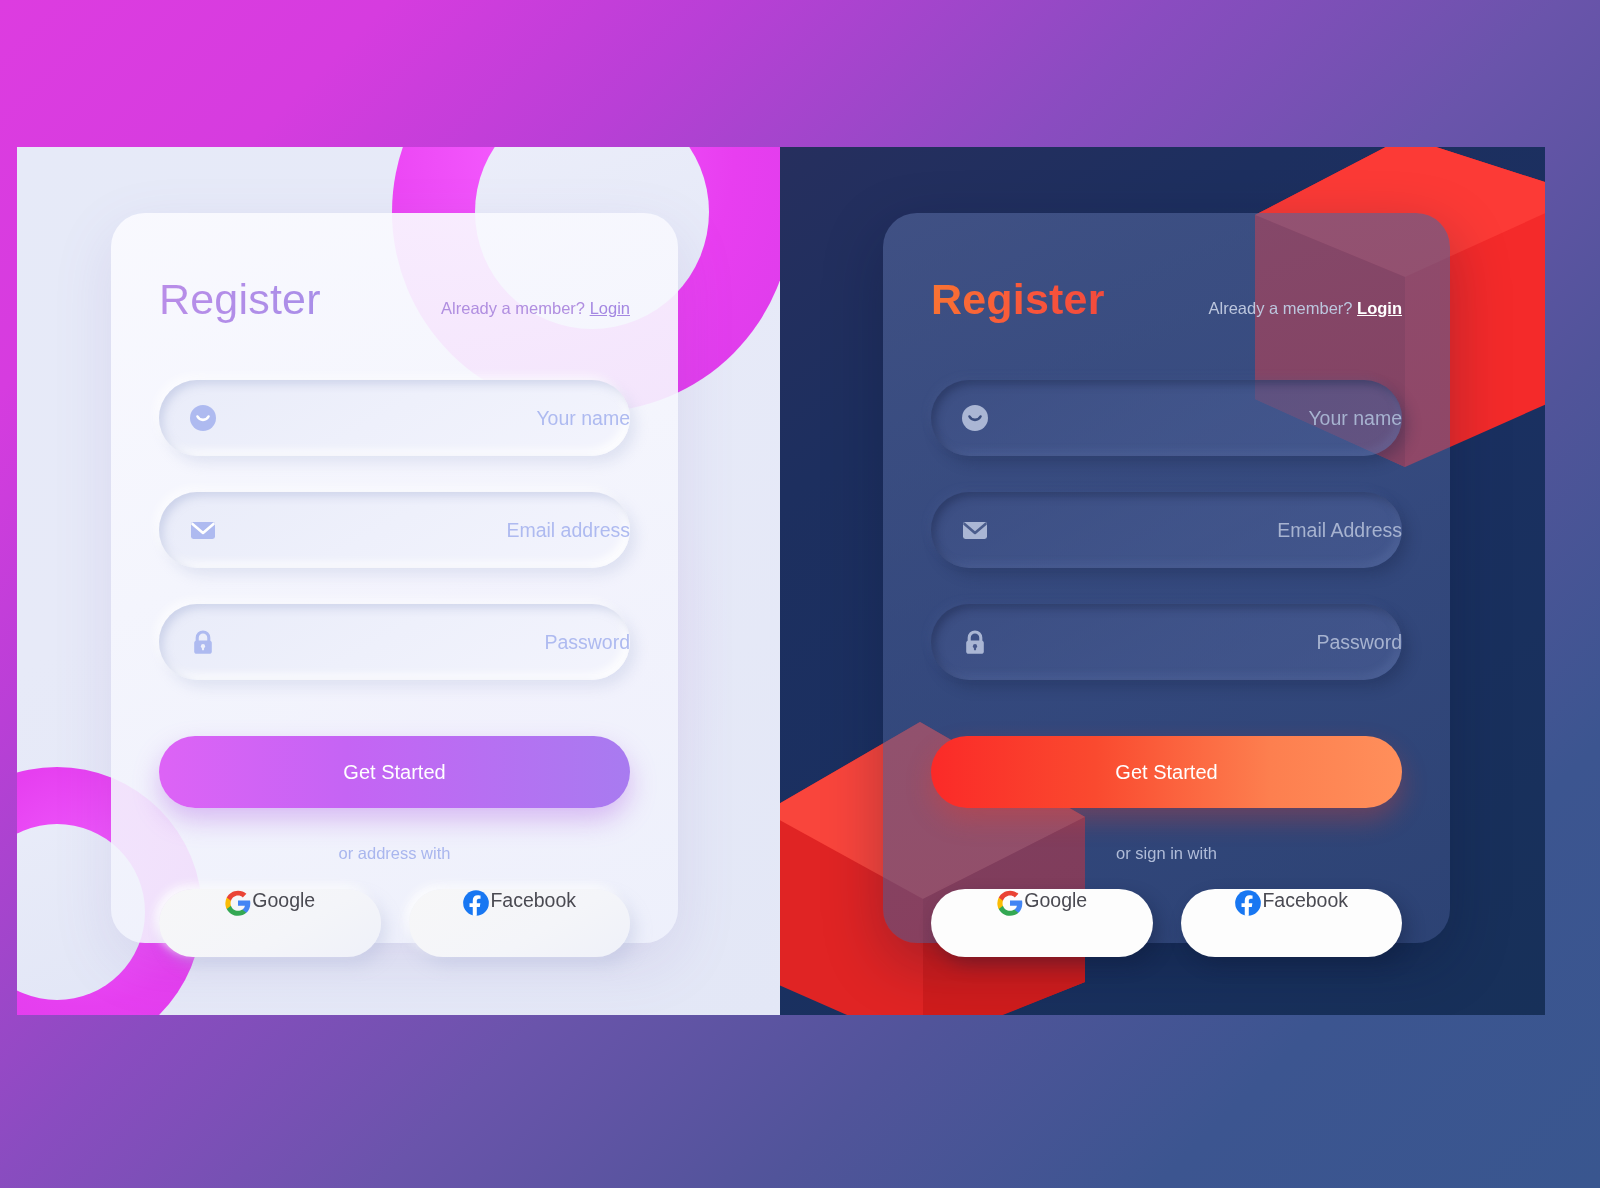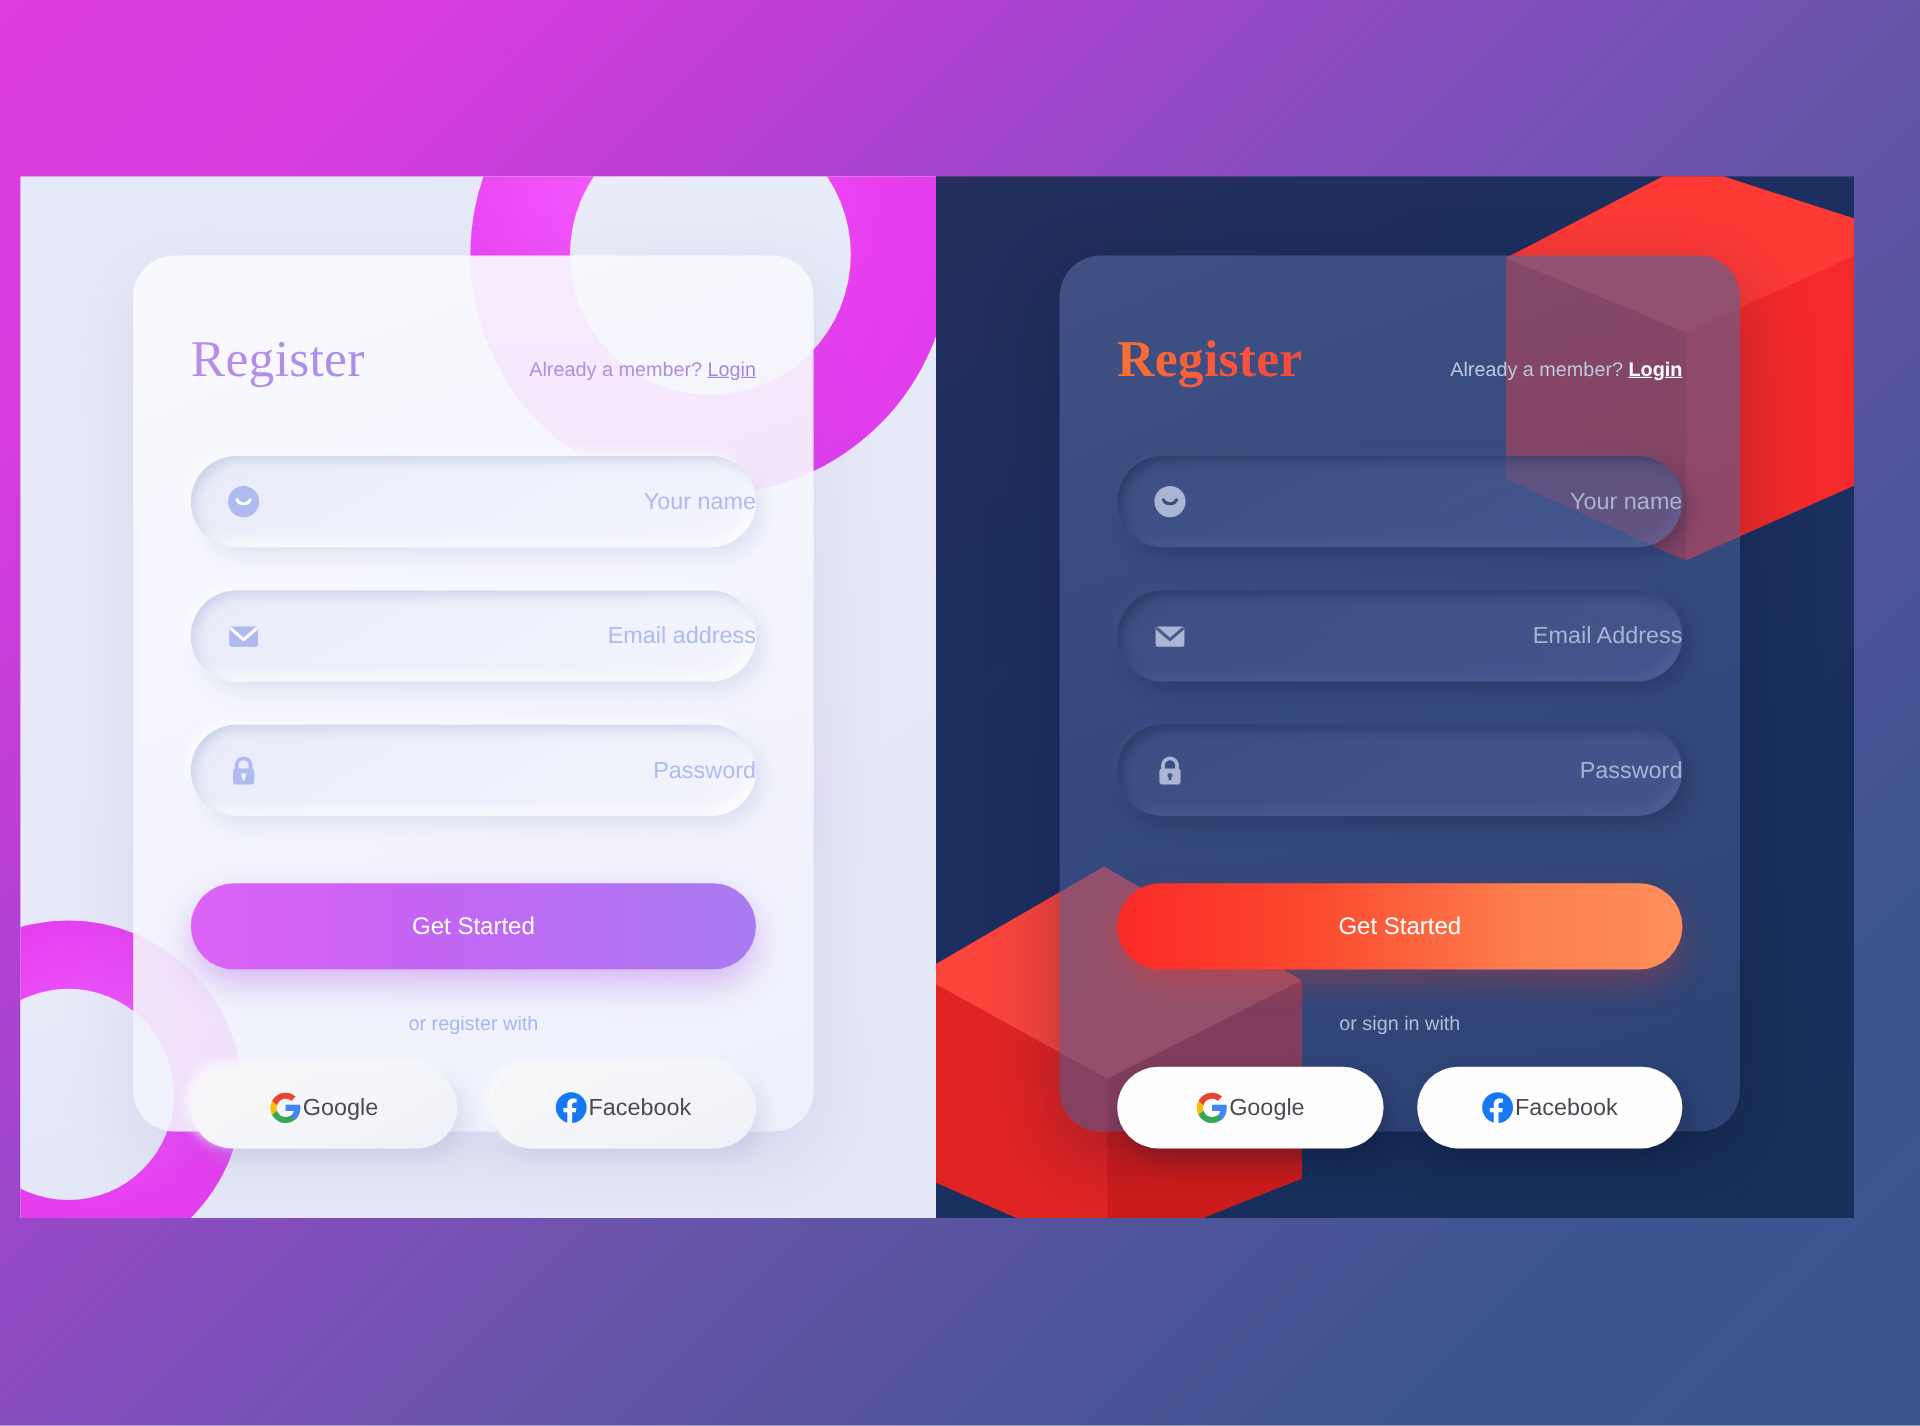--- a/index.html
+++ b/index.html
@@ -102,21 +102,21 @@
     left: 103px; top: 66px;
     background: linear-gradient(160deg, rgba(82,101,155,.62) 0%, rgba(70,90,145,.58) 55%, rgba(62,82,137,.55) 100%);
     box-shadow: 0 20px 60px rgba(10,18,45,.28);
   }
 
   
   .card-head {
     display: flex; align-items: baseline; justify-content: space-between;
     margin-bottom: 56px;
   }
-  .title { font-size: 43px; font-weight: 400; letter-spacing: .2px; font-family: Liberation Serif, serif; }
+  .title { font-size: 43px; font-weight: 400; letter-spacing: .2px; }
   .title-light {
     background: linear-gradient(90deg, #b98de8 0%, #a98ee8 100%);
     -webkit-background-clip: text; background-clip: text; color: transparent;
   }
   .title-dark {
     font-weight: 700;
     background: linear-gradient(100deg, #f97432 0%, #f9553b 58%, #f24a3c 100%);
     -webkit-background-clip: text; background-clip: text; color: transparent;
   }
   .member { font-size: 16.5px; }
@@ -172,21 +172,21 @@
 
   
   .or { text-align: center; font-size: 16.5px; margin: 36px 0 26px; }
   .or-light { color: #a9b6ee; }
   .or-dark  { color: #b0bcd8; }
 
   
   .social-row { display: flex; gap: 28px; }
   .social-btn {
     flex: 1; height: 68px; border-radius: 34px; border: none; cursor: pointer;
-    display: flex; align-items: center; justify-content: center; gap: 0;
+    display: flex; align-items: flex-start; justify-content: center; gap: 0;
     font-size: 19.5px; color: #4a4a52;
     font-family: "Liberation Sans", sans-serif;
   }
   .social-light {
     background: linear-gradient(150deg, #f7f7f8 0%, #f4f5f9 60%, #eff1f9 100%);
     box-shadow: 6px 8px 16px rgba(170,180,215,.34), -4px -4px 10px rgba(255,255,255,.9);
   }
   .social-dark {
     background: #fdfdfd;
     box-shadow: 6px 8px 18px rgba(12,22,52,.30);
@@ -242,21 +242,21 @@
             <rect x="5.2" y="12.4" width="17.6" height="13.4" rx="2.6" fill="#aebaf0"></rect>
             <circle cx="14" cy="18.2" r="2.1" fill="#eef0fb"></circle>
             <rect x="12.9" y="18.2" width="2.2" height="4.2" rx="1.1" fill="#eef0fb"></rect>
           </svg>
         </span>
         <span class="ph ph-light">Password</span>
       </div>
 
       <button class="btn-primary btn-light-primary">Get Started</button>
 
-      <div class="or or-light">or register with</div>
+      <div class="or or-light">or address with</div>
 
       <div class="social-row">
         <button class="social-btn social-light">
           <svg viewBox="0 0 48 48">
             <path fill="#4285F4" d="M45.1 24.5c0-1.6-.15-3.2-.43-4.7H24v9h11.8c-.5 2.7-2 5-4.3 6.6v5.5h7c4.1-3.8 6.6-9.4 6.6-16.4z"></path>
             <path fill="#34A853" d="M24 46c5.8 0 10.7-1.9 14.3-5.2l-7-5.5c-1.9 1.3-4.4 2.1-7.3 2.1-5.6 0-10.4-3.8-12.1-8.9H4.7v5.6C8.3 41.3 15.6 46 24 46z"></path>
             <path fill="#FBBC05" d="M11.9 28.5c-.44-1.3-.69-2.7-.69-4.1s.25-2.8.69-4.1v-5.6H4.7A22 22 0 0 0 2.3 24.4c0 3.6.85 6.9 2.4 9.7l7.2-5.6z"></path>
             <path fill="#EA4335" d="M24 11.3c3.2 0 6 1.1 8.2 3.2l6.2-6.2C34.7 4.8 29.8 2.8 24 2.8 15.6 2.8 8.3 7.5 4.7 14.7l7.2 5.6c1.7-5.1 6.5-9 12.1-9z"></path>
           </svg>
           <span>Google</span>

